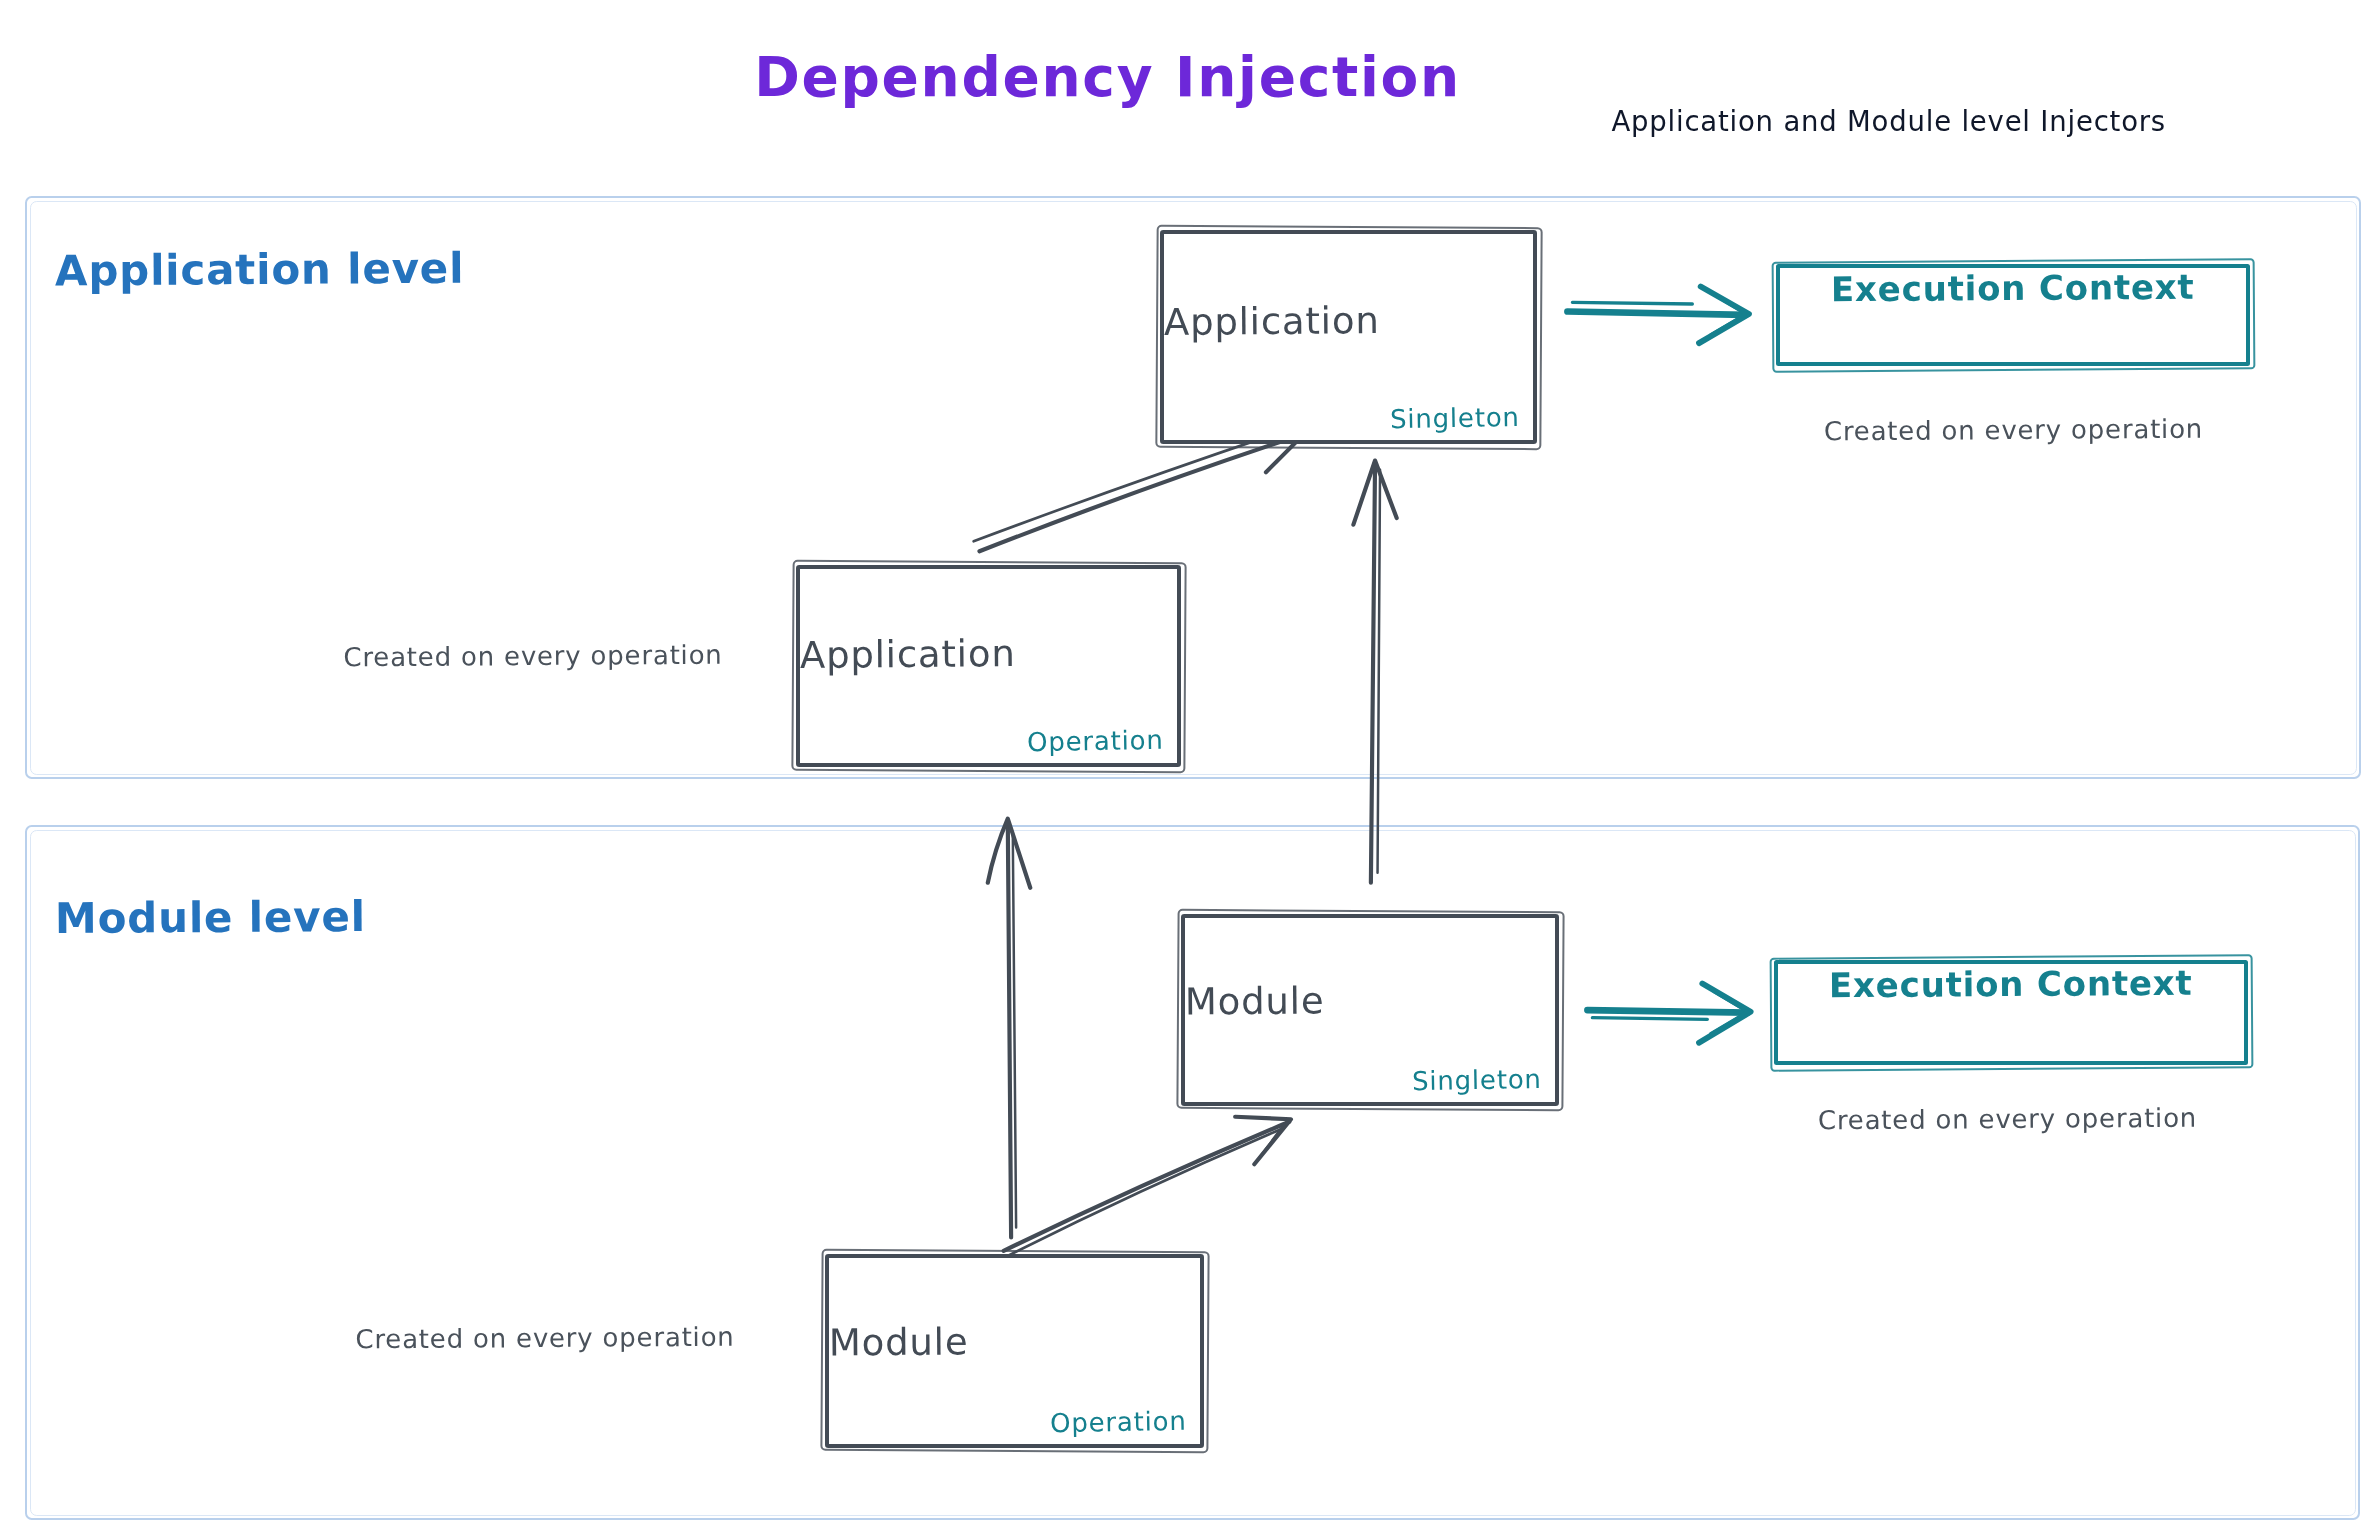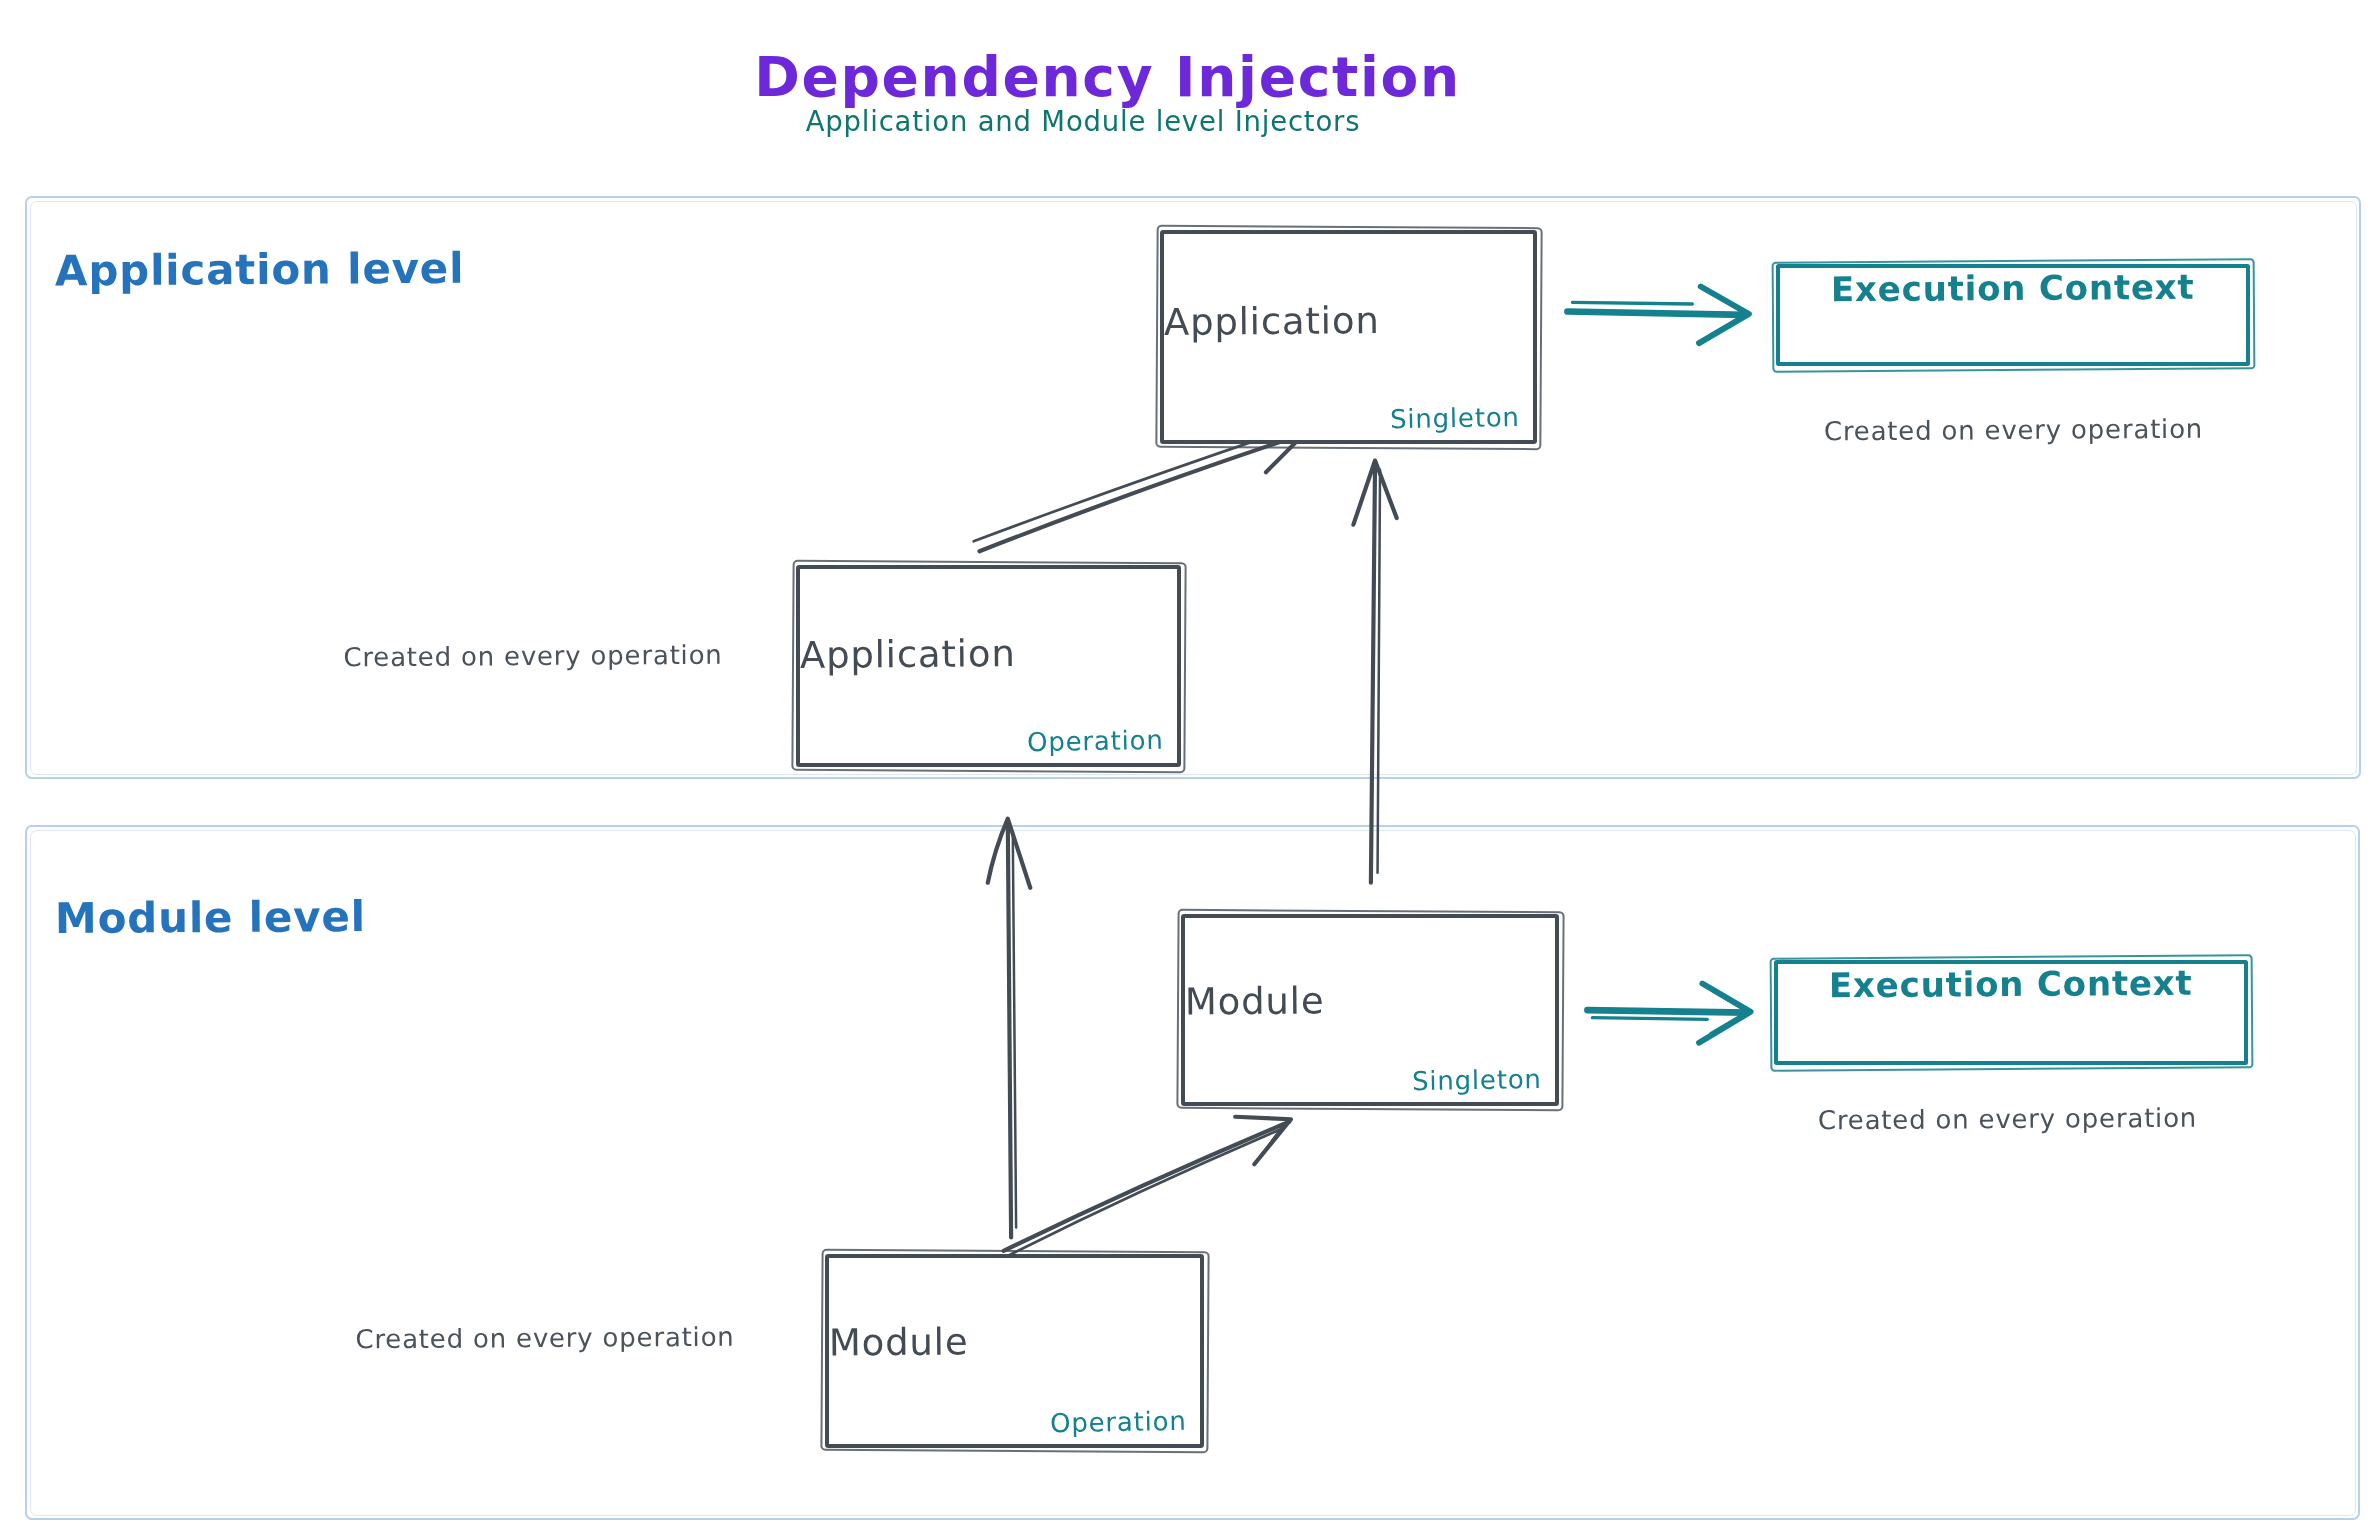--- a/index.html
+++ b/index.html
@@ -11,21 +11,21 @@
     overflow:hidden;
   }
   
   .title{
     position:absolute;left:16px;top:13.3px;width:2183px;
     text-align:center;font-size:55px;font-weight:bold;
     color:#6d28d9;letter-spacing:1.7px;margin-top:32px;
   }
   .subtitle{
     position:absolute;left:0;top:105px;width:2166px;
-    text-align:center;font-size:27.5px;color:#0f766e;letter-spacing:0.8px;
+    text-align:right;font-size:27.5px;color:#0f172a;letter-spacing:0.8px;
   }
   
   .frame{position:absolute;border:2.5px solid #b9d0ec;border-radius:6.7px;z-index:1;}
   .frame::after{content:"";position:absolute;inset:2.5px;border:1.2px solid #dbe7f6;border-radius:6.7px;}
   #frame-application{left:25px;top:196px;width:2332px;height:579px;}
   #frame-module{left:25px;top:825px;width:2331px;height:691px;}
   .section-label{
     position:absolute;font-size:42px;color:#2573bd;font-weight:bold;
     letter-spacing:0.8px;z-index:3;transform:rotate(-.4deg);
   }

